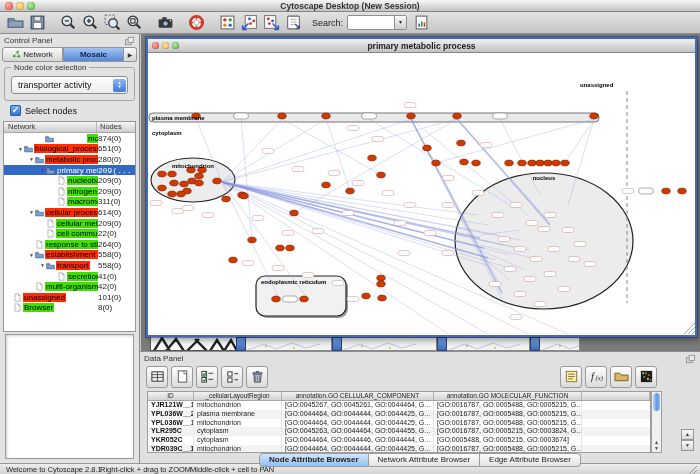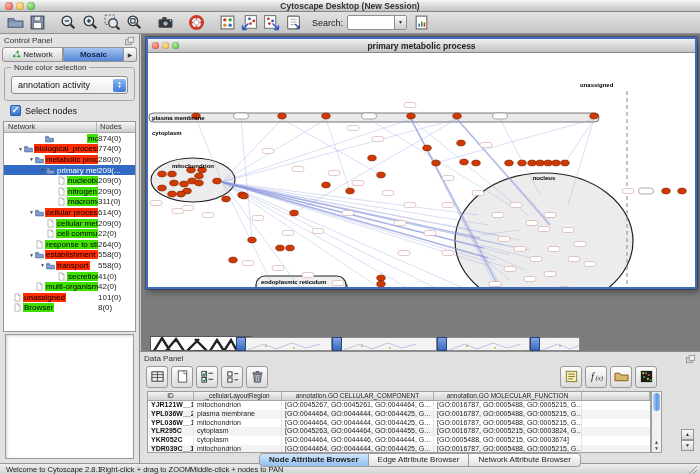--- a/index.html
+++ b/index.html
@@ -43,29 +43,29 @@
   .tree-row{position:relative;height:10.6px;display:flex;align-items:center;font-size:8px;}
   .tree-row.selected{background:#316ac5;}
   .tr-main{flex:1;display:flex;align-items:center;overflow:hidden;height:100%;}
   .tr-arrow{width:7px;text-align:center;font-size:5px;color:#444;flex:0 0 auto;}
   .tr-icon{flex:0 0 auto;margin-right:1px;display:flex;}
   .tr-label{padding:0 1px;white-space:nowrap;color:#000;}
   .tr-label.green{background:#3fe000;}
   .tr-label.red{background:#ff2d00;}
   .tree-row.selected .tr-label{background:none;color:#fff;}
   .tr-count{width:37px;flex:0 0 auto;font-size:8px;color:#222;}
-  .tree-row.selected .tr-count{color:#fff;}
+  .tree-row.selected .tr-count{color:#fff;font-family:Liberation Mono, monospace;}
   #cp-birdseye{position:absolute;left:5px;right:5px;top:300px;height:123px;background:#fff;border:1px solid #9a9a9a;box-shadow:inset 1px 1px 3px rgba(0,0,0,.18);}
   
   #desktop{position:absolute;left:141px;top:34px;width:559px;height:317px;background:#7c7c7c;overflow:hidden;}
   .bg-frag{position:absolute;top:303px;height:14px;display:flex;z-index:1;}
   .bg-glyphs{position:absolute;left:9px;top:302px;width:102px;height:15px;background:#fcfcfc;border:1px solid #555;box-sizing:border-box;z-index:1;overflow:hidden;}
   .bgcap{width:10px;background:linear-gradient(#7fa5e6,#3c69bd);border:1px solid #27427e;box-sizing:border-box;}
   .bgbody{background:#f3f3f3;border:1px solid #8a8a8a;border-left:none;box-sizing:border-box;overflow:hidden;}
-  #net-window{position:absolute;left:5px;top:3px;width:551px;height:252px;background:#14532d;border:2px solid #3f6cbf;box-sizing:border-box;box-shadow:0 0 0 1px rgba(15,35,80,.4),2px 3px 7px rgba(0,0,0,.4);z-index:5;}
+  #net-window{position:absolute;left:5px;top:3px;width:551px;height:300px;background:#14532d;border:2px solid #3f6cbf;box-sizing:border-box;box-shadow:0 0 0 1px rgba(15,35,80,.4),2px 3px 7px rgba(0,0,0,.4);z-index:5;}
   #net-titlebar{height:14px;background:linear-gradient(#f0f0f0,#c2c2c2);border-bottom:1px solid #878787;position:relative;box-sizing:border-box;}
   #net-titlebar .tlight{width:7px;height:7px;top:3px;}
   #net-title{position:absolute;left:0;right:0;top:2px;text-align:center;font-size:8.5px;font-weight:bold;color:#222;}
   #net-canvas{position:absolute;left:0;top:14px;right:0;bottom:0;background:#fff;overflow:hidden;}
   
   #data-panel{position:absolute;left:140px;top:351px;width:560px;height:112px;background:#e0e0e0;border-top:1px solid #8d8d8d;box-sizing:border-box;z-index:6;}
   #dp-toolbar{position:absolute;left:0;top:11px;width:100%;height:27px;display:flex;align-items:center;padding:0 6px;box-sizing:border-box;}
   .dbtn{width:20px;height:20px;border:1px solid #999;border-radius:3px;background:linear-gradient(#fdfdfd,#dcdcdc);display:flex;align-items:center;justify-content:center;margin-right:3px;flex:0 0 auto;}
   .dp-spacer{flex:1;}
   .dp-rightpad{width:34px;flex:0 0 auto;}
@@ -262,21 +262,21 @@
           <span>Network</span>
         </div>
         <div class="cp-tab active">
           <span>Mosaic</span>
         </div>
         <div id="cp-tab-arrow">▶</div>
       </div>
     <div id="cp-group">
       <div id="cp-group-label">Node color selection</div>
       <div id="node-color-select">
-        <div class="val">annotation activity</div>
+        <div class="val">transporter activity</div>
         <div class="stepper">
             <span>▲</span>
             <span>▼</span>
           </div>
       </div>
     </div>
     <div id="cp-checkrow">
       <div class="mac-check" id="select-nodes-checkbox">✓</div>
       <div class="lbl">Select nodes</div>
     </div>
@@ -307,21 +307,21 @@
               <span class="tr-icon">
                 <span style="display: flex;">
                   <svg width="9" height="9" viewBox="0 0 16 16">
                     <path d="M1 5.5 h5.5 l1.5 2 H15 v6.5 H1 z" fill="#7f9ecb" stroke="#3c5a8c"></path>
                     <path d="M1 5.5 V4 h4.8 l1.2 1.5" fill="#9db6da" stroke="#3c5a8c" stroke-width="0.8"></path>
                   </svg>
                 </span>
               </span>
               <span class="tr-label red">biological_process</span>
             </div>
-            <div class="tr-count">774(0)</div>
+            <div class="tr-count">651(0)</div>
           </div>
           <div class="tree-row">
             <div class="tr-main" style="padding-left: 24px;">
               <span class="tr-arrow">▼</span>
               <span class="tr-icon">
                 <span style="display: flex;">
                   <svg width="9" height="9" viewBox="0 0 16 16">
                     <path d="M1 5.5 h5.5 l1.5 2 H15 v6.5 H1 z" fill="#7f9ecb" stroke="#3c5a8c"></path>
                     <path d="M1 5.5 V4 h4.8 l1.2 1.5" fill="#9db6da" stroke="#3c5a8c" stroke-width="0.8"></path>
                   </svg>
@@ -913,27 +913,27 @@
     </div>
     <div id="dp-vscroll">
       <div id="dp-thumb"></div>
       <div class="vs-arrow" style="bottom:7px">▲</div>
       <div class="vs-arrow" style="bottom:1px">▼</div>
     </div>
     <div class="dp-outer-btn" style="top:77px">▲</div>
     <div class="dp-outer-btn" style="top:88px">▼</div>
     <div id="dp-tabs">
         <div class="dp-tab active">Node Attribute Browser</div>
+        <div class="dp-tab">Network Attribute Browser</div>
         <div class="dp-tab">Edge Attribute Browser</div>
-        <div class="dp-tab">Network Attribute Browser</div>
       </div>
   </div>
 
   <div id="status-bar">
     <span style="left:6px">Welcome to Cytoscape 2.8.1</span>
     <span style="left:100px">Right-click + drag to ZOOM</span>
-    <span style="left:190px">Middle-click + nodes to PAN</span>
+    <span style="left:190px">Middle-click + cell to PAN</span>
     <svg width="12" height="11" style="position:absolute;right:1px;top:0">
       <path d="M2 10 L10 2 M6 10 L10 6 M10 10 L10 10" stroke="#999" stroke-width="1"></path>
     </svg>
   </div>
 
 </div>
 
 </body></html>

